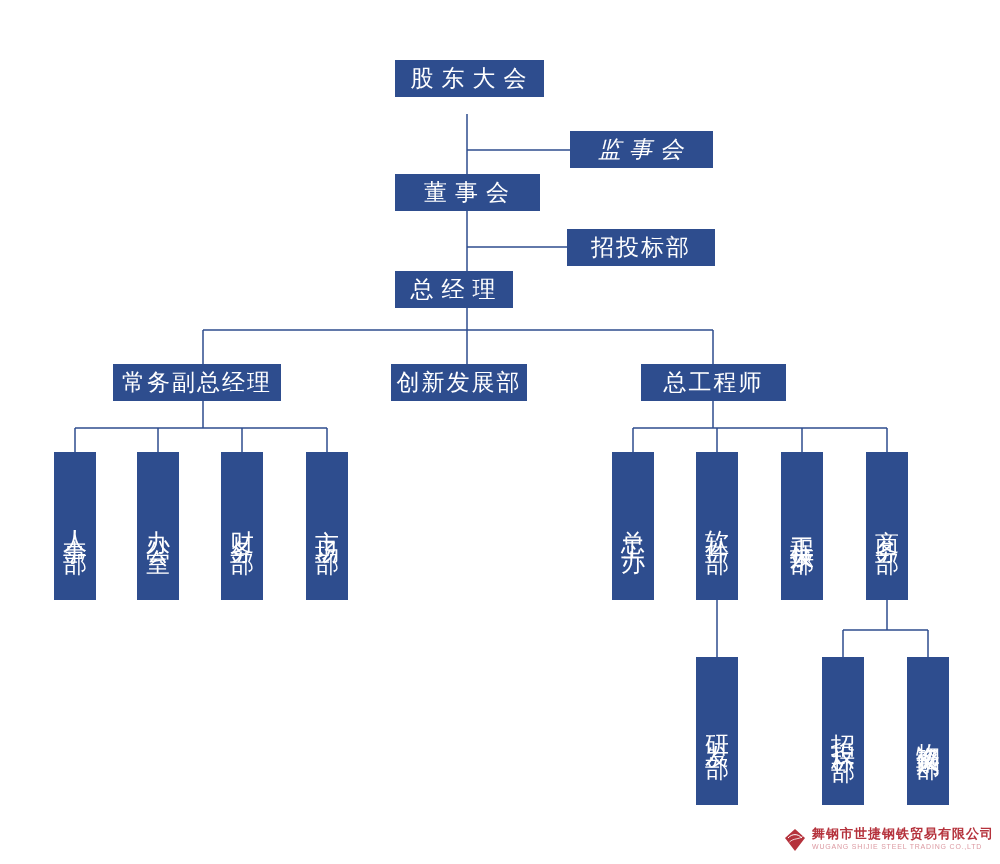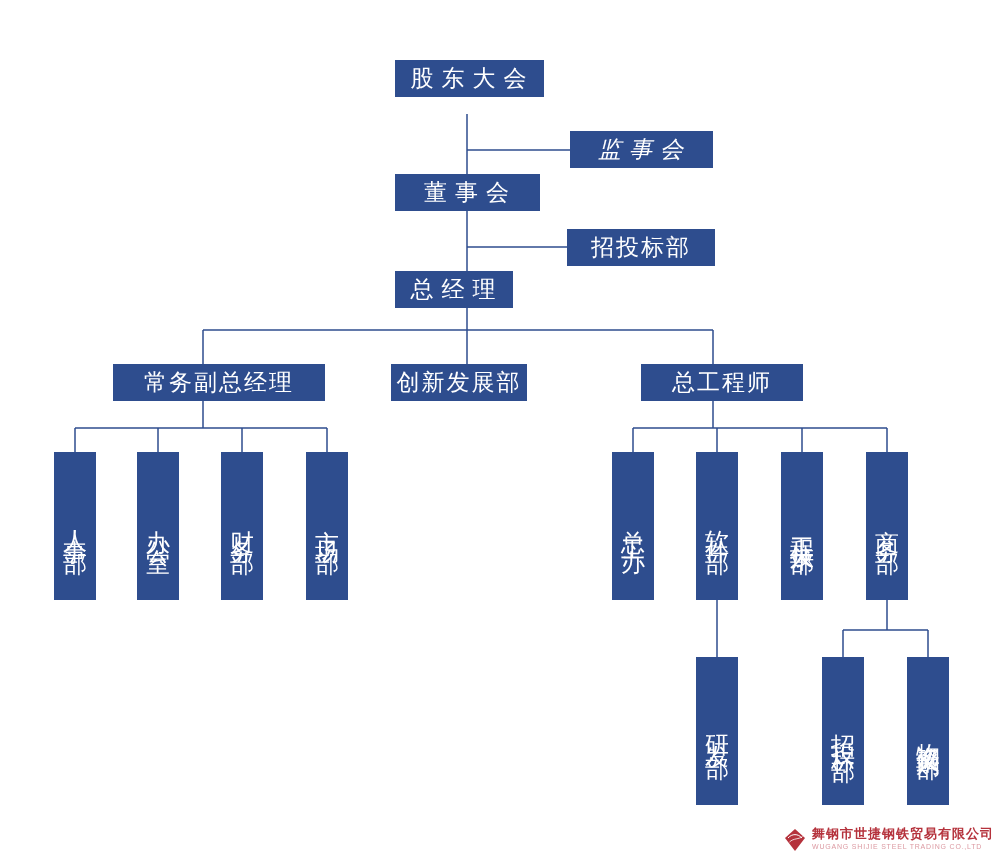--- a/index.html
+++ b/index.html
@@ -76,23 +76,23 @@
     <line x1="843" y1="630" x2="843" y2="657"></line>
     <line x1="928" y1="630" x2="928" y2="657"></line>
   </svg>
 
   <div class="box h wide" style="left:395px;top:60px;width:149px;height:37px;">股东大会</div>
   <div class="box h wide" style="left:570px;top:131px;width:143px;height:37px;font-style:italic;">监事会</div>
   <div class="box h wide" style="left:395px;top:174px;width:145px;height:37px;">董事会</div>
   <div class="box h" style="left:567px;top:229px;width:148px;height:37px;">招投标部</div>
   <div class="box h wide" style="left:395px;top:271px;width:118px;height:37px;">总经理</div>
 
-  <div class="box h" style="left:113px;top:364px;width:212px;height:37px;">常务副总经理</div>
+  <div class="box h" style="left:113px;top:364px;width:168px;height:37px;">常务副总经理</div>
   <div class="box h" style="left:391px;top:364px;width:136px;height:37px;">创新发展部</div>
-  <div class="box h" style="left:641px;top:364px;width:162px;height:37px;">总工程师</div>
+  <div class="box h" style="left:641px;top:364px;width:145px;height:37px;">总工程师</div>
 
   <div class="box v n3" style="left:54px;top:452px;width:42px;height:148px;">人事部</div>
   <div class="box v n3" style="left:137px;top:452px;width:42px;height:148px;">办公室</div>
   <div class="box v n3" style="left:221px;top:452px;width:42px;height:148px;">财务部</div>
   <div class="box v n3" style="left:306px;top:452px;width:42px;height:148px;">市场部</div>
 
   <div class="box v n3" style="left:612px;top:452px;width:42px;height:148px;">总工办</div>
   <div class="box v n3" style="left:696px;top:452px;width:42px;height:148px;">软件部</div>
   <div class="box v n5" style="left:781px;top:452px;width:42px;height:148px;">工程技术部</div>
   <div class="box v n3" style="left:866px;top:452px;width:42px;height:148px;">商务部</div>

